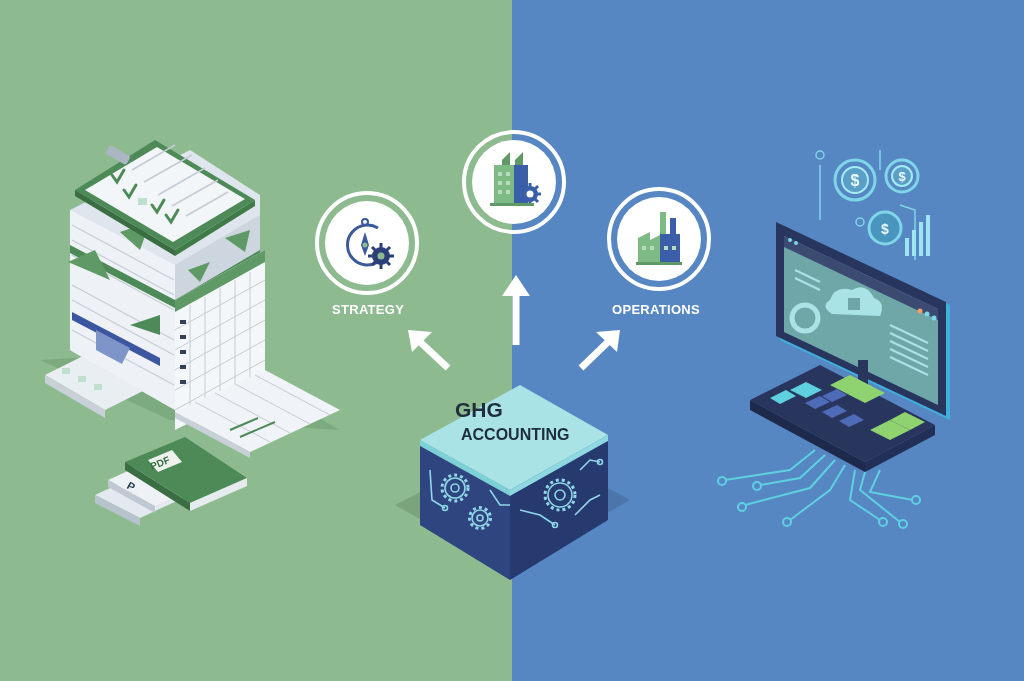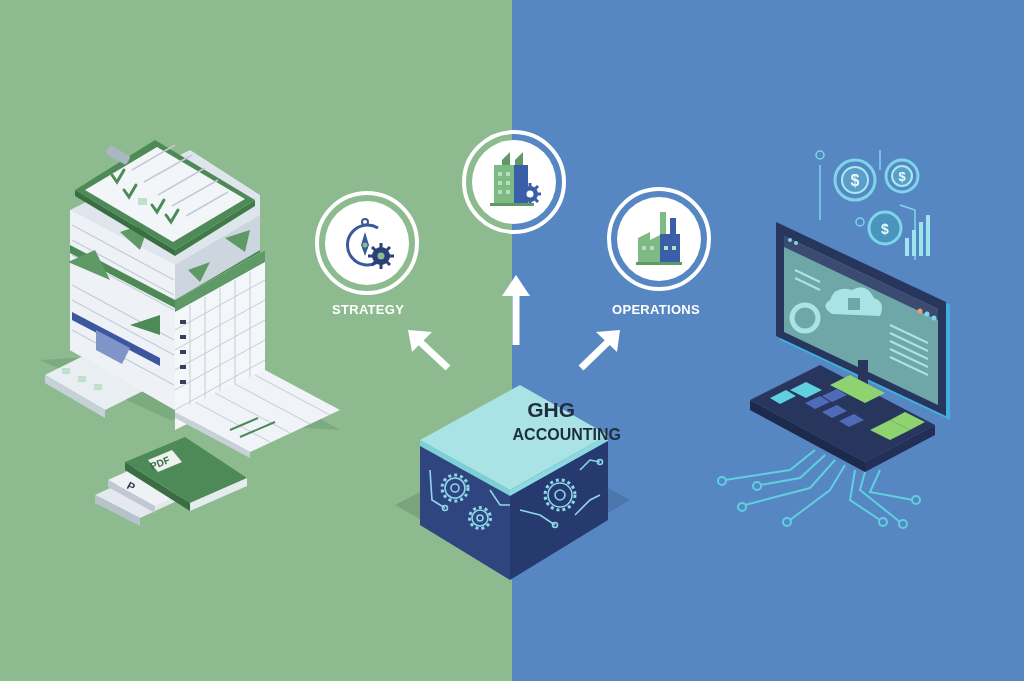--- a/index.html
+++ b/index.html
@@ -1,21 +1,21 @@
 <!DOCTYPE html>
 <html><head>
 <meta charset="utf-8">
 <style>
   html,body{margin:0;padding:0;}
   body{width:1024px;height:681px;overflow:hidden;position:relative;font-family:"Liberation Sans","DejaVu Sans",sans-serif;}
   .bg-left{position:absolute;left:0;top:0;width:512px;height:681px;background:#8dbb8f;}
   .bg-right{position:absolute;left:512px;top:0;width:512px;height:681px;background:#5687c3;}
   .scene{position:absolute;left:0;top:0;width:1024px;height:681px;}
   .label{position:absolute;color:#ffffff;font-weight:bold;font-size:13px;letter-spacing:0.3px;}
-  .cube-text{position:absolute;color:#1f2d3d;font-weight:bold;text-align:right;}
+  .cube-text{position:absolute;color:#1f2d3d;font-weight:bold;text-align:left;}
 </style>
 </head>
 <body>
 
 <div class="bg-left"></div>
 <div class="bg-right"></div>
 
 <svg class="scene" width="1024" height="681" viewBox="0 0 1024 681">
   <defs>
     <linearGradient id="shadowL" x1="0" x2="1">

